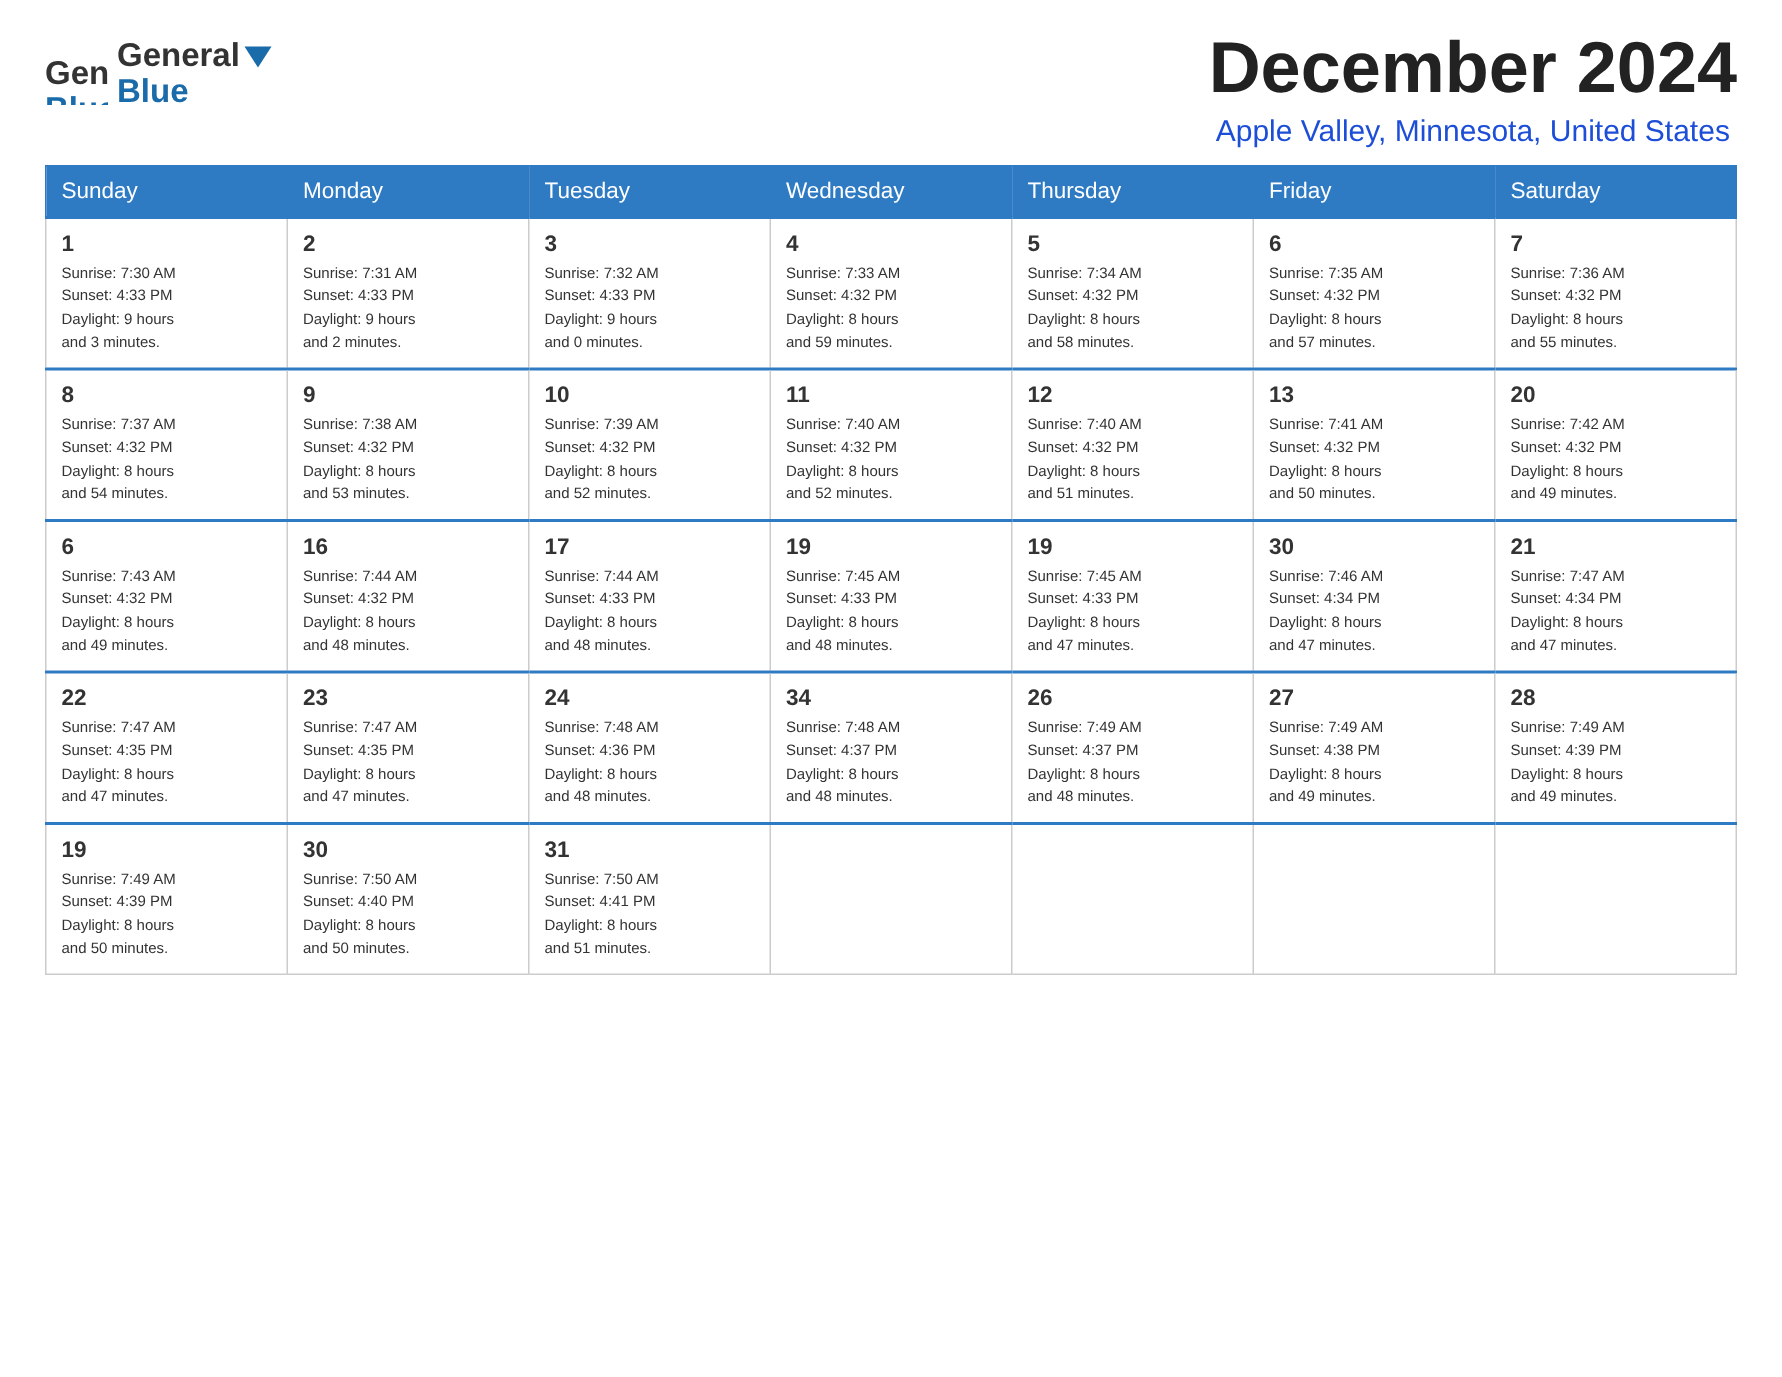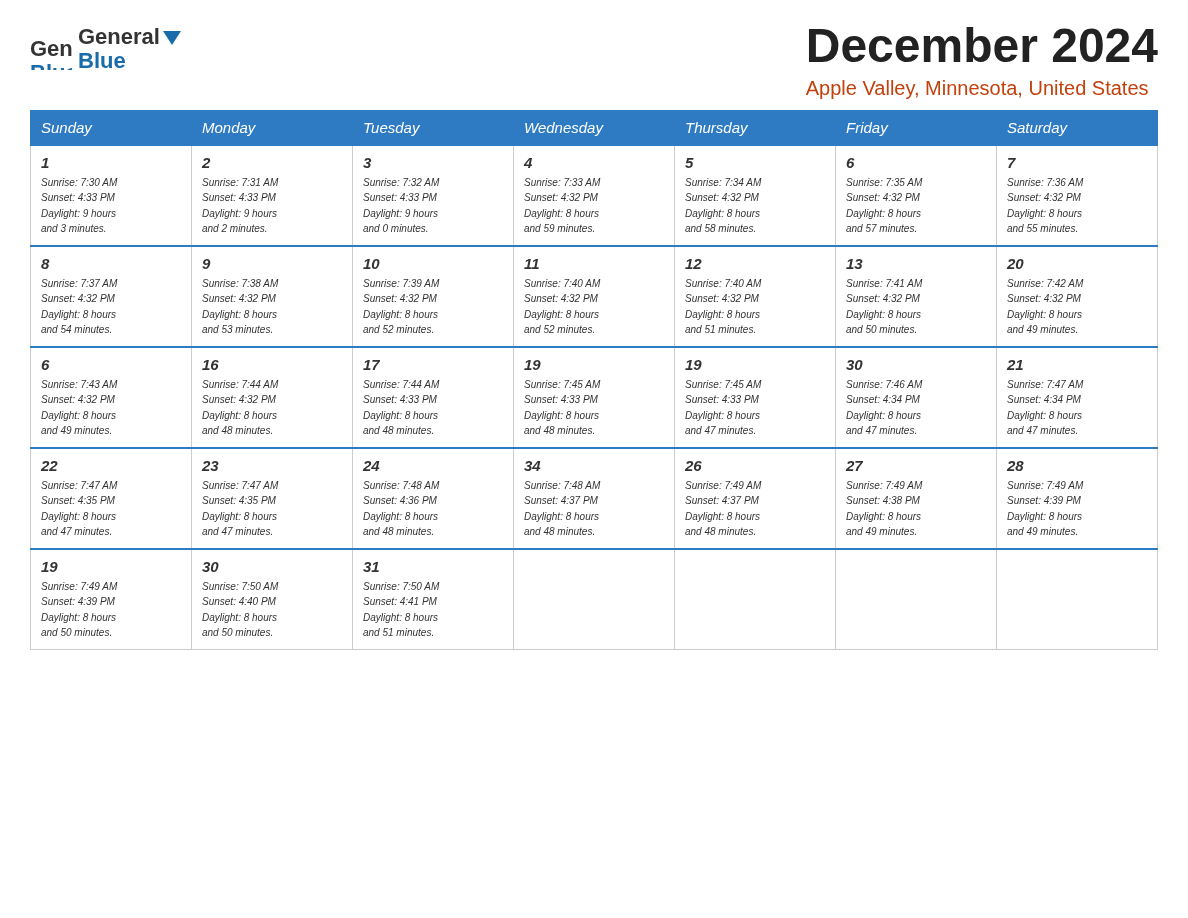--- a/index.html
+++ b/index.html
@@ -16,39 +16,38 @@
       align-items: flex-start;
       margin-bottom: 10px;
     }
     .logo {
       display: flex;
       align-items: center;
       gap: 4px;
       padding-top: 5px;
     }
     .title-area {
-      text-align: left;
+      text-align: center;
       margin-left: 44px;
     }
     .month-title {
       font-size: 48px;
       font-weight: bold;
       color: #222;
       line-height: 1.1;
     }
     .location-title {
       font-size: 20px;
-      color: #c2410c;
+      color: #1d4ed8;
       margin-top: 4px;
     }
     .calendar {
       width: 100%;
       border-collapse: collapse;
       margin-top: 2px;
-      font-style: italic;
     }
     .calendar th {
       background-color: #2e7bc4;
       color: #fff;
       font-size: 15px;
       font-weight: normal;
       padding: 8px 10px;
       text-align: left;
       border: 1px solid #2e7bc4;
     }

